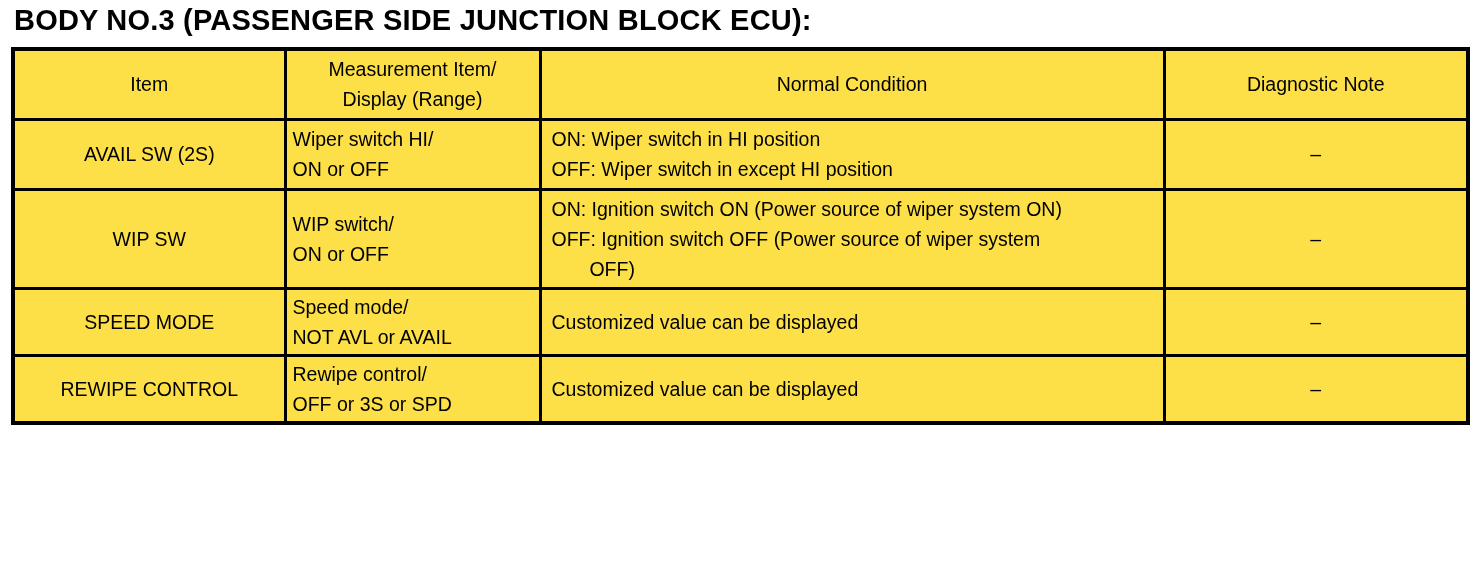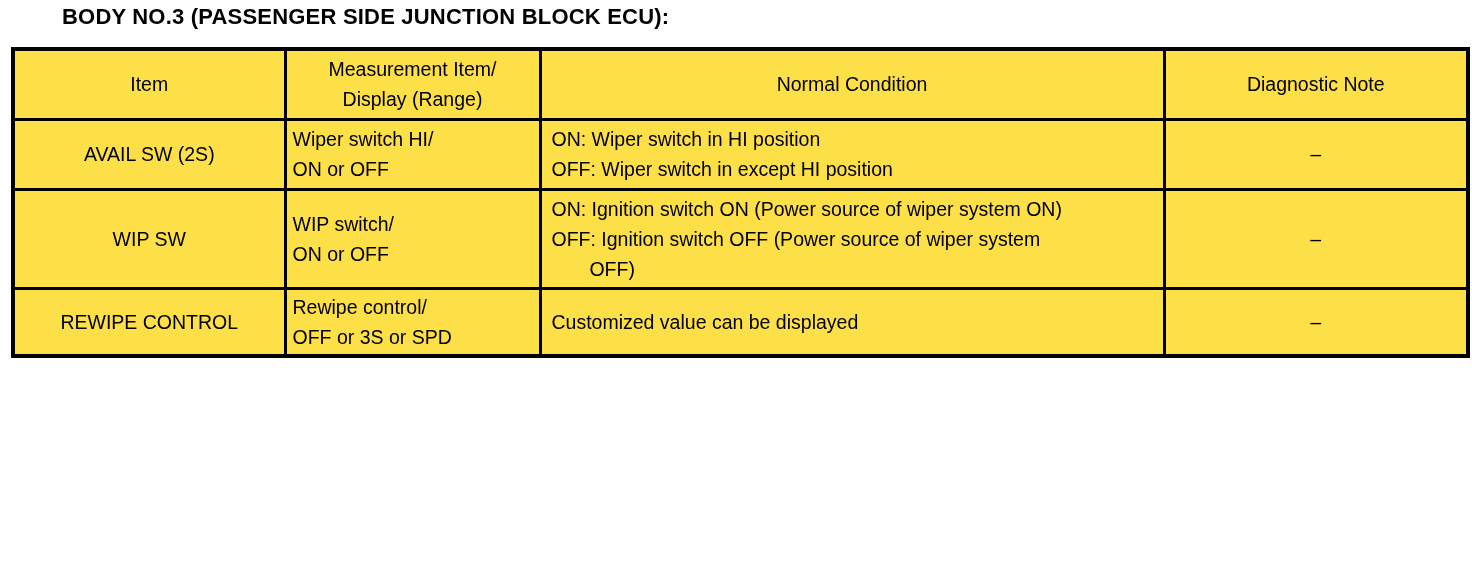--- a/index.html
+++ b/index.html
@@ -13,25 +13,24 @@
     position: relative;
     width: 1472px;
     height: 572px;
     background: #ffffff;
     overflow: hidden;
   }
   .doc-title {
     position: absolute;
     left: 14px;
     top: 4px;
-    font-size: 22px;
+    font-size: 29px;
     font-weight: bold;
     letter-spacing: 0.2px;
     white-space: nowrap;
-    margin-left: 48px;
   }
   table.ecu-table {
     position: absolute;
     left: 11px;
     top: 47px;
     width: 1455px;
     border-collapse: collapse;
     table-layout: fixed;
     background: #fde047;
   }
@@ -101,20 +100,27 @@
       </tr>
       <tr class="r2">
         <td class="c-item">WIP SW</td>
         <td class="c-meas">WIP switch/
 ON or OFF</td>
         <td class="c-cond">ON: Ignition switch ON (Power source of wiper system ON)
 OFF: Ignition switch OFF (Power source of wiper system
        OFF)</td>
         <td class="c-note">–</td>
       </tr>
+      <tr class="r3">
+        <td class="c-item">SPEED MODE</td>
+        <td class="c-meas">Speed mode/
+NOT AVL or AVAIL</td>
+        <td class="c-cond">Customized value can be displayed</td>
+        <td class="c-note">–</td>
+      </tr>
       <tr class="r5">
         <td class="c-item">REWIPE CONTROL</td>
         <td class="c-meas">Rewipe control/
 OFF or 3S or SPD</td>
         <td class="c-cond">Customized value can be displayed</td>
         <td class="c-note">–</td>
       </tr>
     </tbody>
   </table>
 

